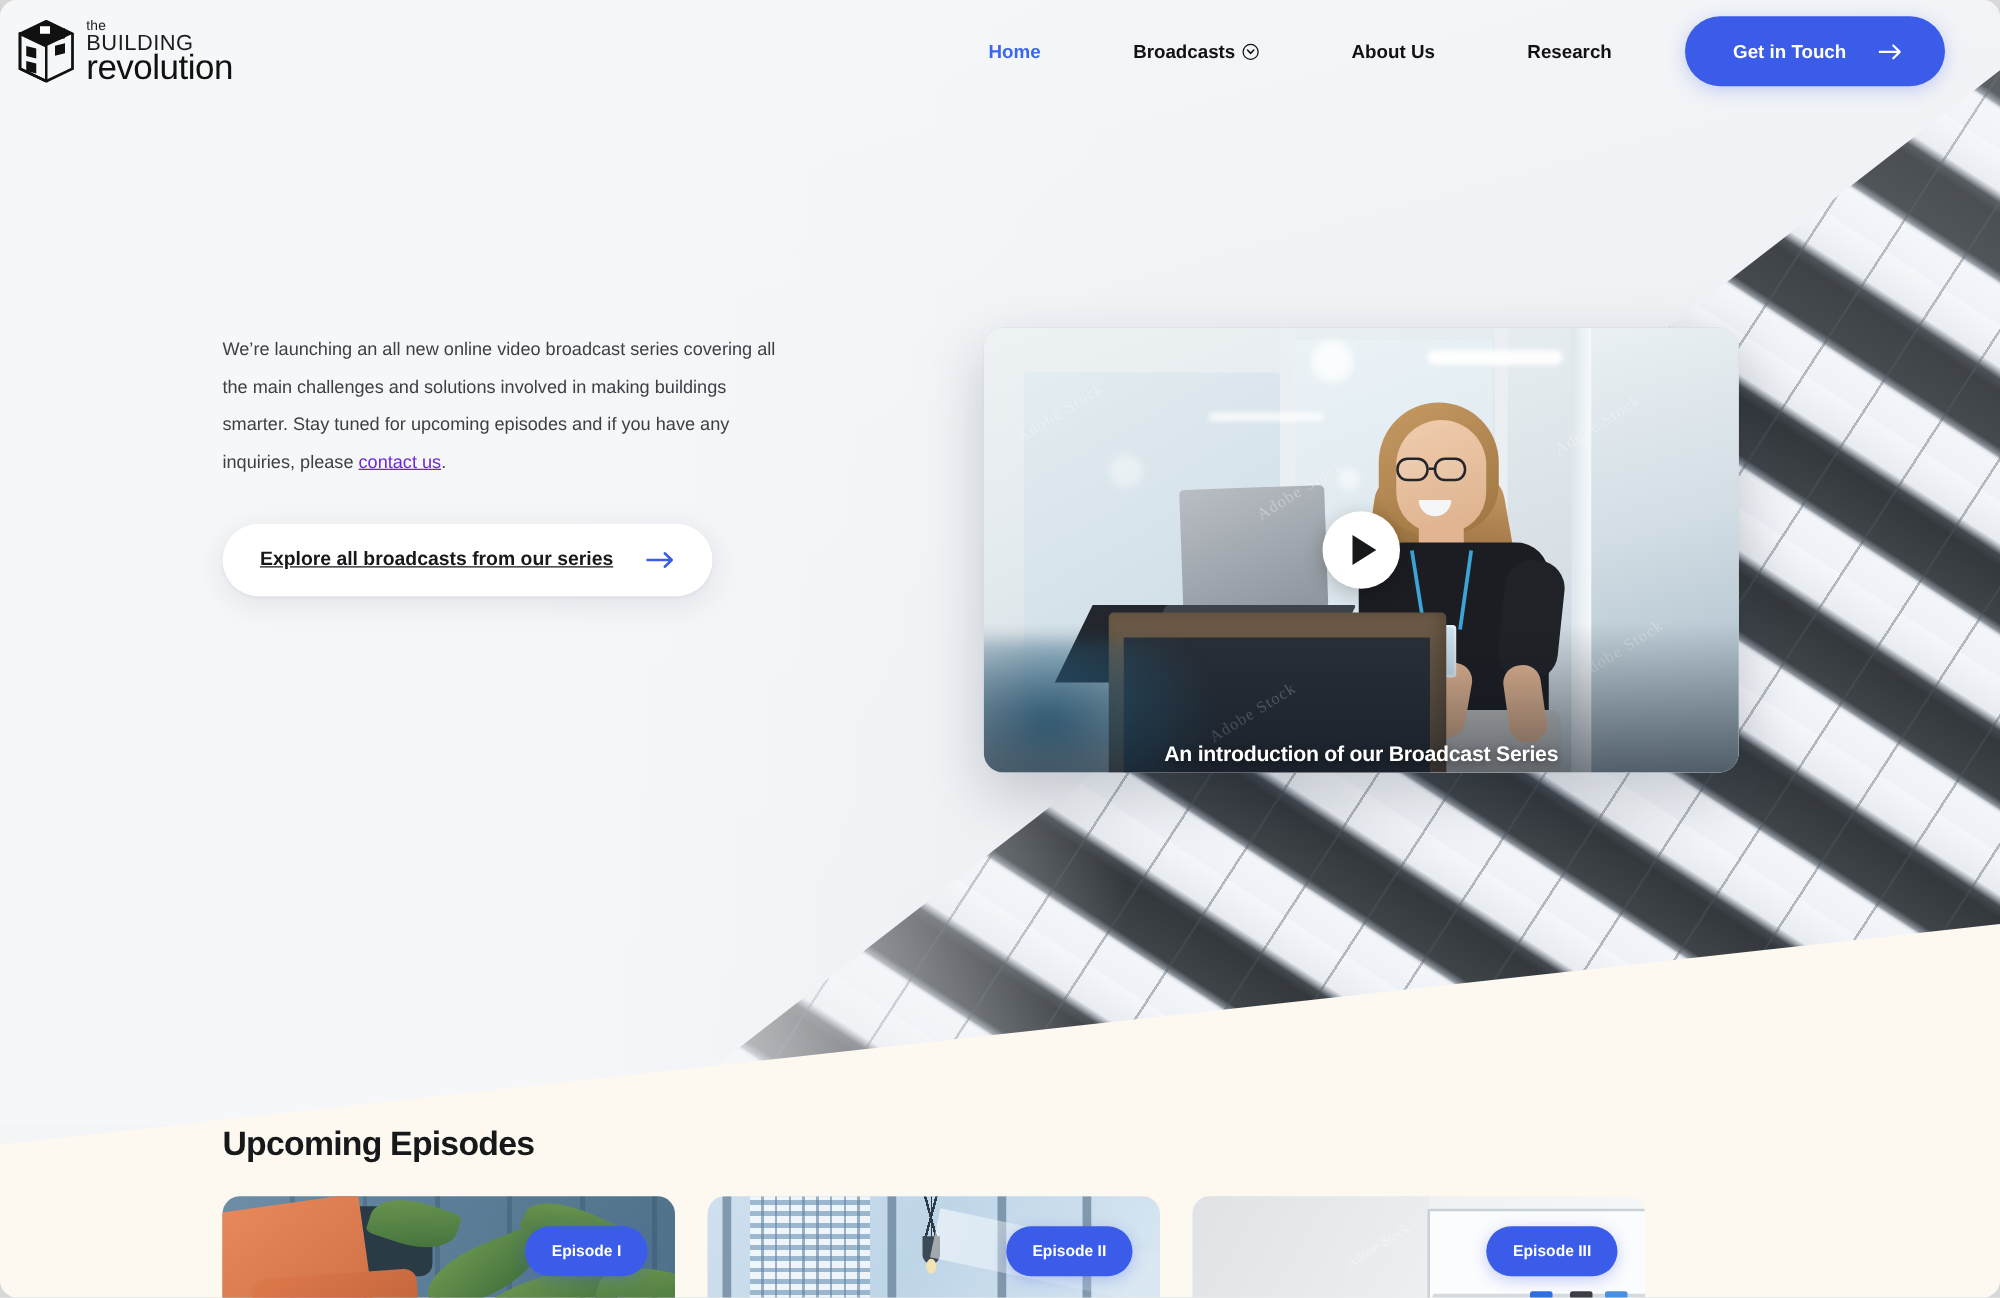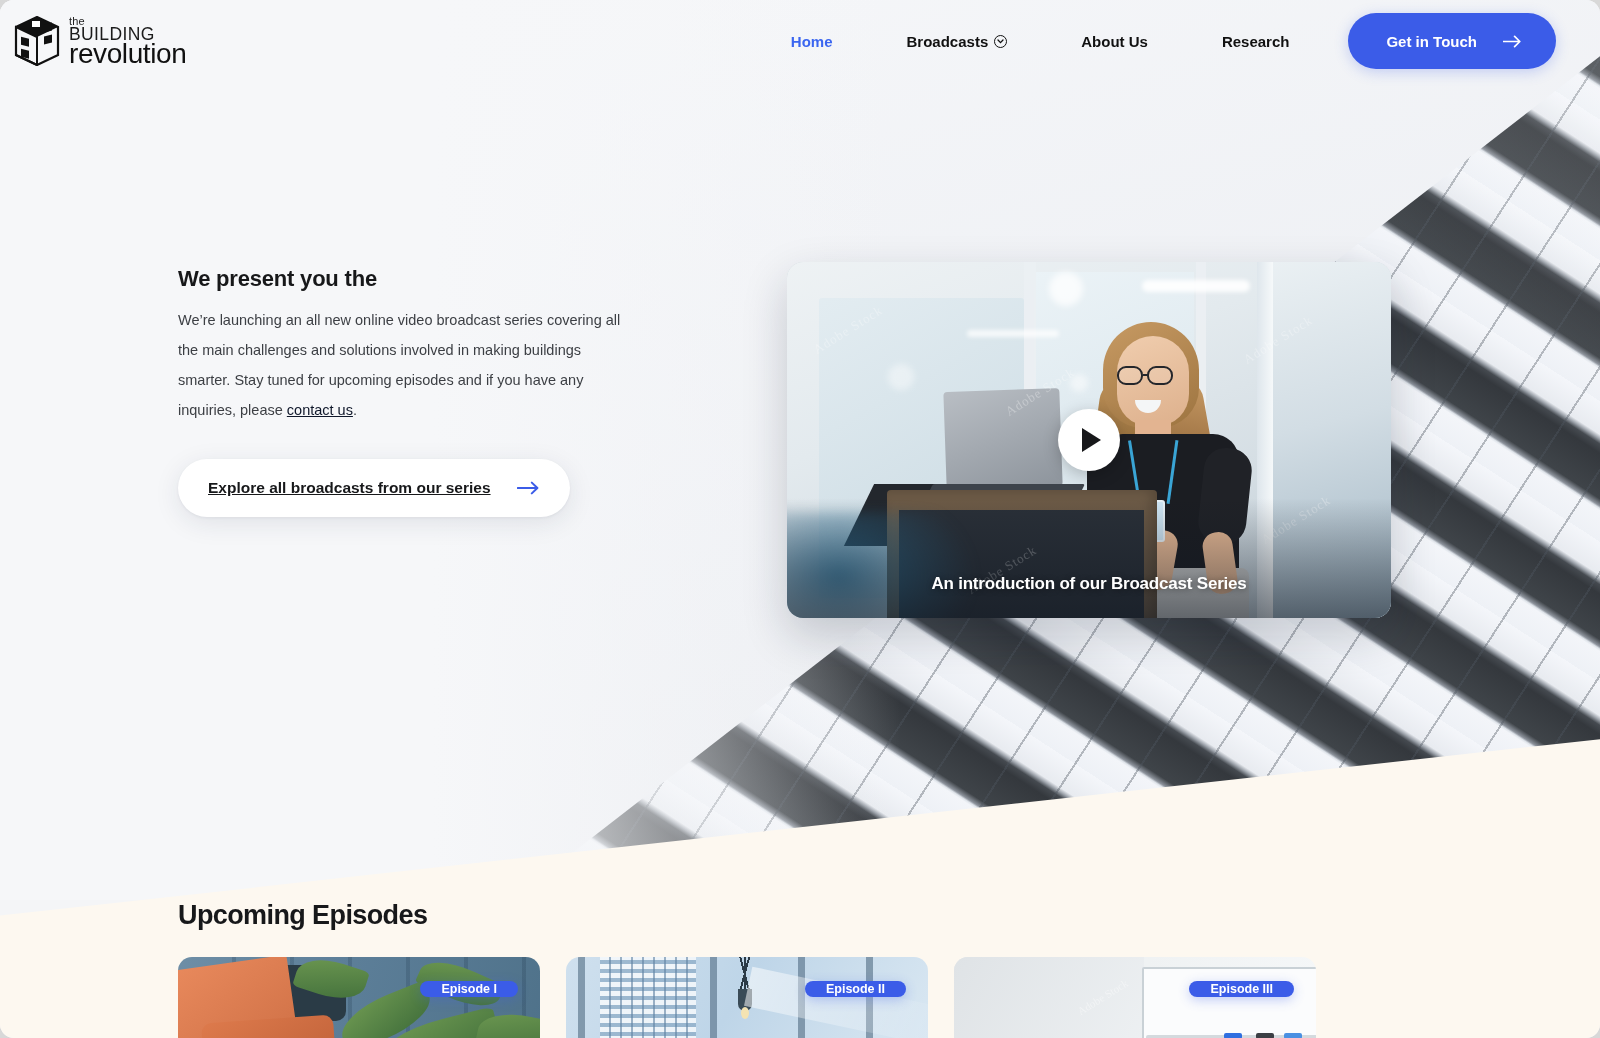--- a/index.html
+++ b/index.html
@@ -162,21 +162,21 @@
   }
   .hero-title {
     font-size: 58px; font-weight: 700; color: #17181a;
     line-height: 1.03; letter-spacing: -1.4px;
     margin-bottom: 34px;
   }
   .hero-para {
     font-size: 14.5px; color: #3c3f44; line-height: 2.06;
     width: 452px; margin-bottom: 34px;
   }
-  .hero-para a { color: #0f172a; text-decoration: underline; }
+  .hero-para a { color: #6d28d9; text-decoration: underline; }
   .explore-btn {
     display: inline-flex; align-items: center;
     height: 58px;
     background: #ffffff;
     border-radius: 29px;
     padding: 0 30px 0 30px;
     gap: 26px;
     font-size: 15.5px; font-weight: 700; color: #17181a;
     box-shadow: 0 6px 26px rgba(30,40,70,.10), 0 1px 3px rgba(30,40,70,.06);
     cursor: pointer;
@@ -287,21 +287,21 @@
   .play-tri {
     width: 0; height: 0;
     border-left: 19px solid #17181a;
     border-top: 12px solid transparent;
     border-bottom: 12px solid transparent;
     margin-left: 5px;
   }
   .vid-caption {
     position:absolute; left: 0; bottom: 0; width: 100%;
     text-align: center;
-    padding-bottom: 24px;
+    padding-bottom: 4px;
     color: #fff; font-size: 17px; font-weight: 700;
     letter-spacing: -.2px;
     text-shadow: 0 1px 6px rgba(0,0,0,.45);
   }
   .vid-scrim {
     position:absolute; left:0; bottom:0; width:100%; height:120px;
     background: linear-gradient(to top, rgba(15,22,32,.55), rgba(15,22,32,0));
   }
 
   
@@ -318,21 +318,21 @@
     position: relative;
     width: 362px; height: 120px;
     border-radius: 14px 14px 0 0;
     overflow: hidden;
     cursor: pointer;
   }
   .ep-badge {
     position:absolute; right: 22px; top: 24px;
     background: #3b5ce8; color:#fff;
     font-size: 12.5px; font-weight: 700;
-    padding: 1px 21px; border-radius: 24px;
+    padding: 13px 21px; border-radius: 24px;
     white-space: nowrap;
     box-shadow: 0 3px 12px rgba(59,92,232,.3);
   }
   
   .ep1 { background: linear-gradient(110deg,#6e8ea6 0%, #5d7f99 40%, #4e7189 100%); }
   .ep1 .pot {
     position:absolute; left: -10px; top: 6px; width: 128px; height: 130px;
     background: linear-gradient(150deg,#e98a5d,#c96a40); border-radius: 12px 4px 0 12px;
     transform: rotate(-8deg);
   }
@@ -468,21 +468,20 @@
         <span class="arrow">
           <svg width="19" height="13" viewBox="0 0 19 13">
             <path d="M0.5 6.5 H16.5 M11.6 1.4 L16.8 6.5 L11.6 11.6" stroke="#fff" stroke-width="1.7" fill="none" stroke-linecap="round" stroke-linejoin="round"></path>
           </svg>
         </span>
       </div>
     </div>
   </div>
 
   <div class="hero-text">
-    <div class="eyebrow">We present you the</div>
     <p class="hero-para">
       <span>We’re launching an all new online video broadcast series covering all the main challenges and solutions involved in making buildings smarter. Stay tuned for upcoming episodes and if you have any inquiries, please </span><a>contact us</a><span>.</span>
     </p>
     <div class="explore-btn">
       <span>Explore all broadcasts from our series</span>
       <span class="arrow">
         <svg width="23" height="14" viewBox="0 0 23 14">
           <path d="M0.8 7 H20 M14.8 1.6 L20.4 7 L14.8 12.4" stroke="#3b5ce8" stroke-width="2" fill="none" stroke-linecap="round" stroke-linejoin="round"></path>
         </svg>
       </span>

